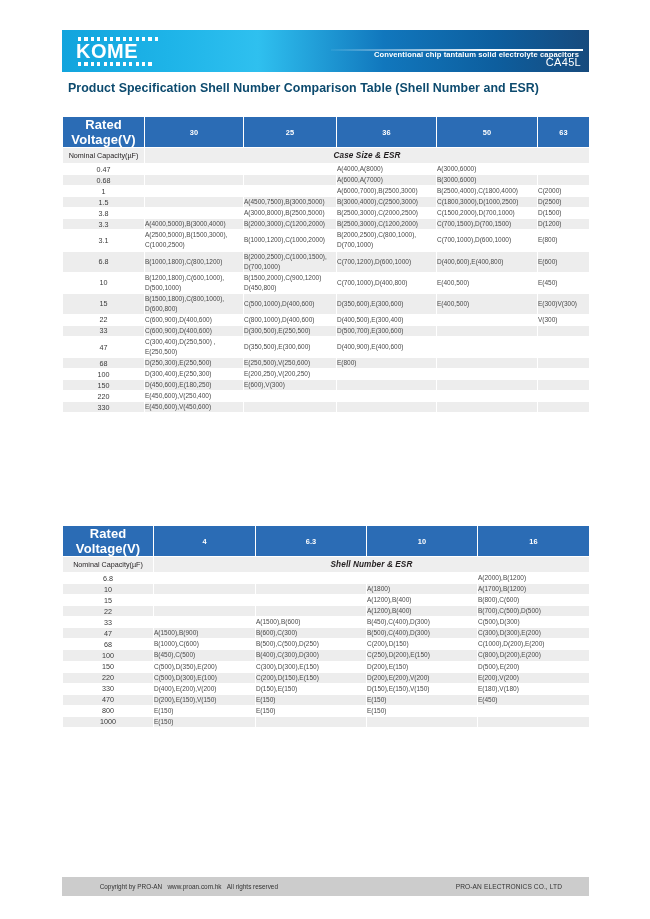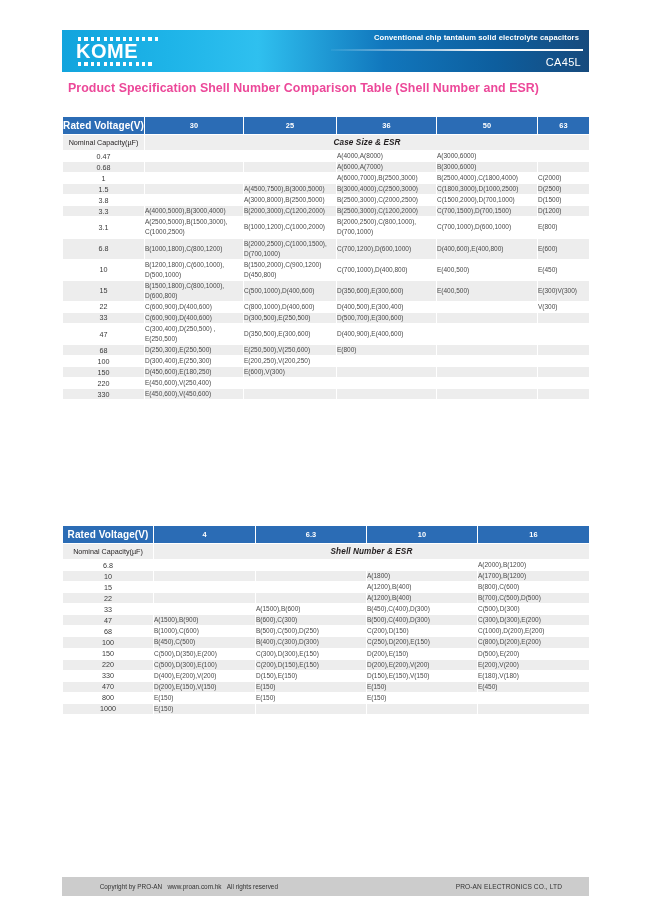--- a/index.html
+++ b/index.html
@@ -75,21 +75,21 @@
     line-height: 20px;
   }
   .banner-right {
     flex: 1;
     background: linear-gradient(to right, #2fc0ef 0%, #1177bd 38%, #0d5e9e 72%, #174a7d 100%);
     position: relative;
   }
   .banner-sub {
     position: absolute;
     right: 10px;
-    top: 3px;
+    top: 20px;
     font-size: 7.6px;
     font-weight: bold;
     color: #ffffff;
     letter-spacing: 0.1px;
     white-space: nowrap;
   }
   .banner-rule {
     position: absolute;
     left: 22%;
     right: 6px;
@@ -107,21 +107,21 @@
     letter-spacing: 0.3px;
   }
 
   
   .page-title {
     position: absolute;
     left: 68px;
     top: 81px;
     font-size: 12.4px;
     font-weight: bold;
-    color: #ec4899;
+    color: #0c4a6e;
     letter-spacing: 0.05px;
   }
 
   
   .tbl-wrap { position: absolute; left: 62px; width: 527px; }
   #table1-wrap { top: 116px; }
   #table2-wrap { top: 525px; }
 
   table.spec {
     border-collapse: collapse;
@@ -136,21 +136,21 @@
   }
   table.spec thead th {
     background: #2b6cb5;
     color: #ffffff;
     font-size: 7.4px;
     font-weight: bold;
     height: 17px;
     text-align: center;
     letter-spacing: 0.1px;
   }
-  table.spec thead th.firstcol { font-size: 10px; }
+  table.spec thead th.firstcol { font-size: 13px; }
   tr.subhead td {
     background: #eeeeee;
     height: 15px;
     font-size: 7.2px;
     color: #231f20;
   }
   tr.subhead td.firstcol {
     text-align: center;
     font-weight: normal;
   }

